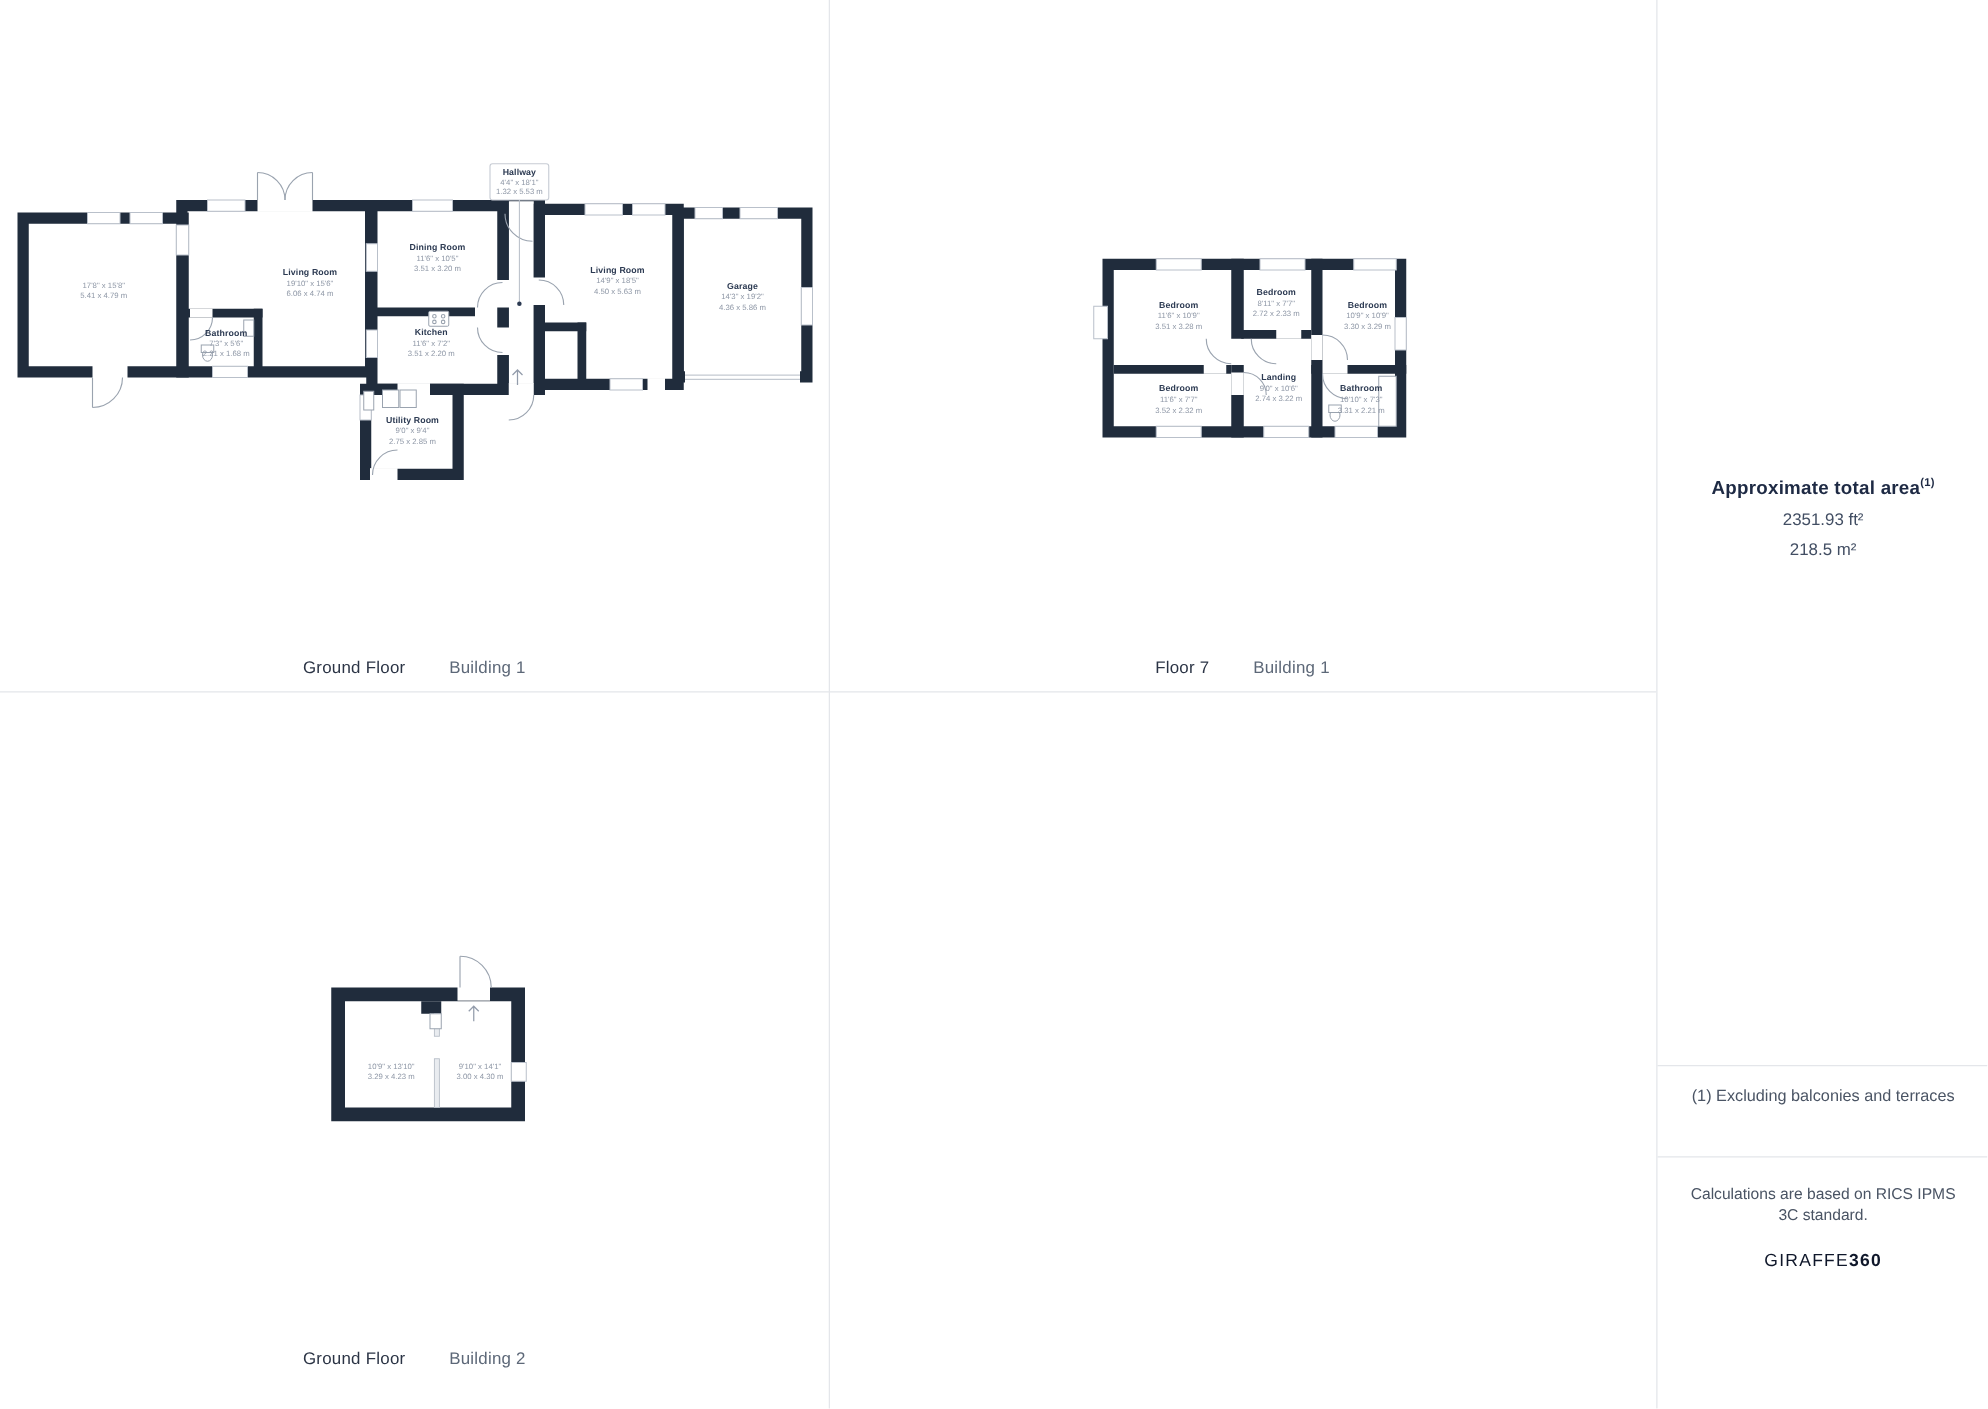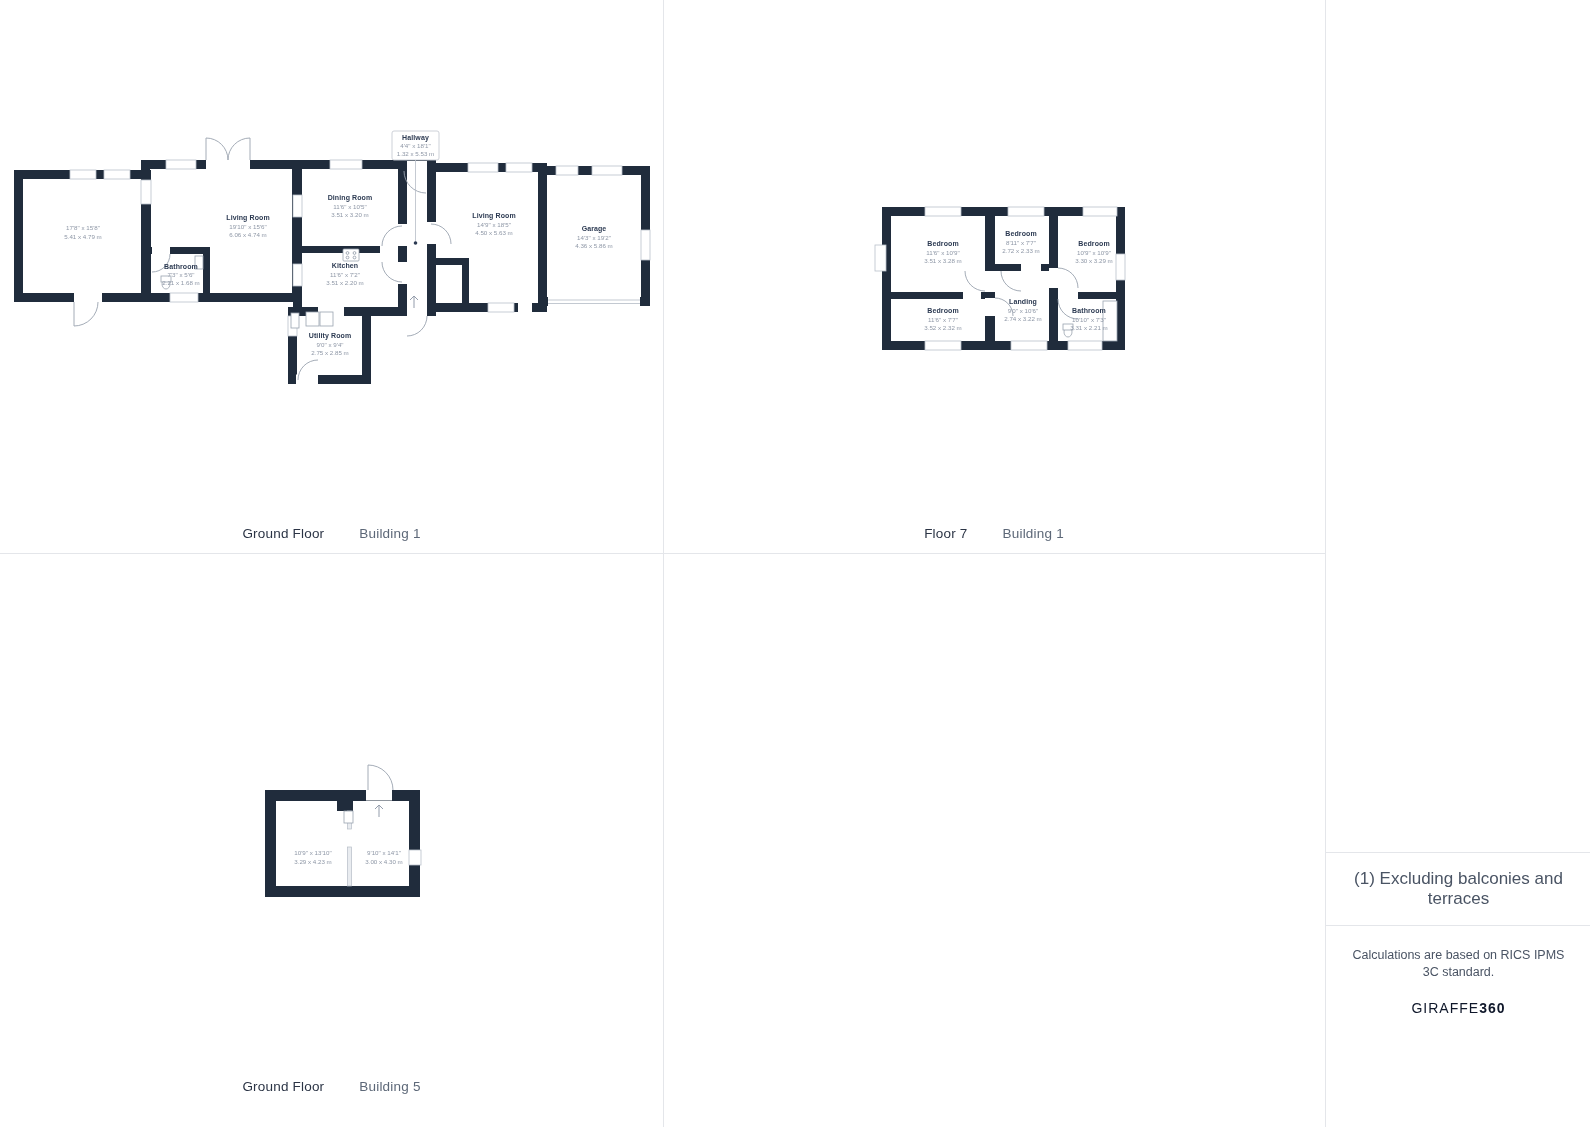--- a/index.html
+++ b/index.html
@@ -9,21 +9,21 @@
   .plan-svg{position:absolute;}
   .plan-caption{position:absolute;text-align:center;font-size:13.5px;letter-spacing:.2px;}
   .cap-floor{font-weight:400;color:#2b3445;margin-right:15px;}
   .cap-building{color:#5d6878;margin-left:20px;}
   .sidebar{position:absolute;left:1325px;top:0;width:265px;height:1127px;box-sizing:border-box;}
   .area-block{position:absolute;top:381px;left:0;width:265px;text-align:center;}
   .area-title{font-size:15px;font-weight:700;color:#1e2a44;letter-spacing:.2px;}
   .area-title sup{font-size:9px;font-weight:700;}
   .area-val{font-size:13.5px;color:#424e63;margin-top:9px;}
   .footnote{position:absolute;top:869px;left:0;width:265px;text-align:center;
-            font-size:17px;color:#4a5464;}
+            font-size:13px;color:#4a5464;}
   .legal{position:absolute;top:933px;left:0;width:265px;box-sizing:border-box;
          padding:0 20px;text-align:center;font-size:12.5px;color:#4a5464;line-height:17px;}
   .legal .para2{margin-top:14px;}
   .brand{margin-top:19px;font-size:14px;letter-spacing:1px;color:#0f172a;}
   .brand .b{font-weight:700;}
   
   .rn{font-size:7px;font-weight:700;fill:#2c3a52;letter-spacing:.1px;}
   .rd{font-size:6.2px;fill:#8e97a6;}
   .wall-stroke{fill:none;stroke:#202c3c;stroke-width:9;}
   .wall-fill{fill:#ffffff;stroke:none;}
@@ -295,24 +295,29 @@
     </g>
   </svg>
 
   <div class="plan-caption" style="left:0;top:526px;width:663px;">
     <span class="cap-floor">Ground Floor</span><span class="cap-building">Building 1</span>
   </div>
   <div class="plan-caption" style="left:663px;top:526px;width:662px;">
     <span class="cap-floor">Floor 7</span><span class="cap-building">Building 1</span>
   </div>
   <div class="plan-caption" style="left:0;top:1079px;width:663px;">
-    <span class="cap-floor">Ground Floor</span><span class="cap-building">Building 5</span>
+    <span class="cap-floor">Ground Floor</span><span class="cap-building">Building 2</span>
   </div>
 
   <div class="sidebar" style="border-left:1px solid #e4e6ea;">
+    <div class="area-block">
+      <div class="area-title"><span>Approximate total area</span><sup>(1)</sup></div>
+      <div class="area-val">2351.93 ft²</div>
+      <div class="area-val">218.5 m²</div>
+    </div>
     <div class="divider" style="left:0;top:852px;width:265px;height:1px;"></div>
     <div class="footnote">(1) Excluding balconies and terraces</div>
     <div class="divider" style="left:0;top:925px;width:265px;height:1px;"></div>
     <div class="legal">
       <div class="para2">Calculations are based on RICS IPMS 3C standard.</div>
       <div class="brand"><span>GIRAFFE</span><span class="b">360</span></div>
     </div>
   </div>
 
 </div>

